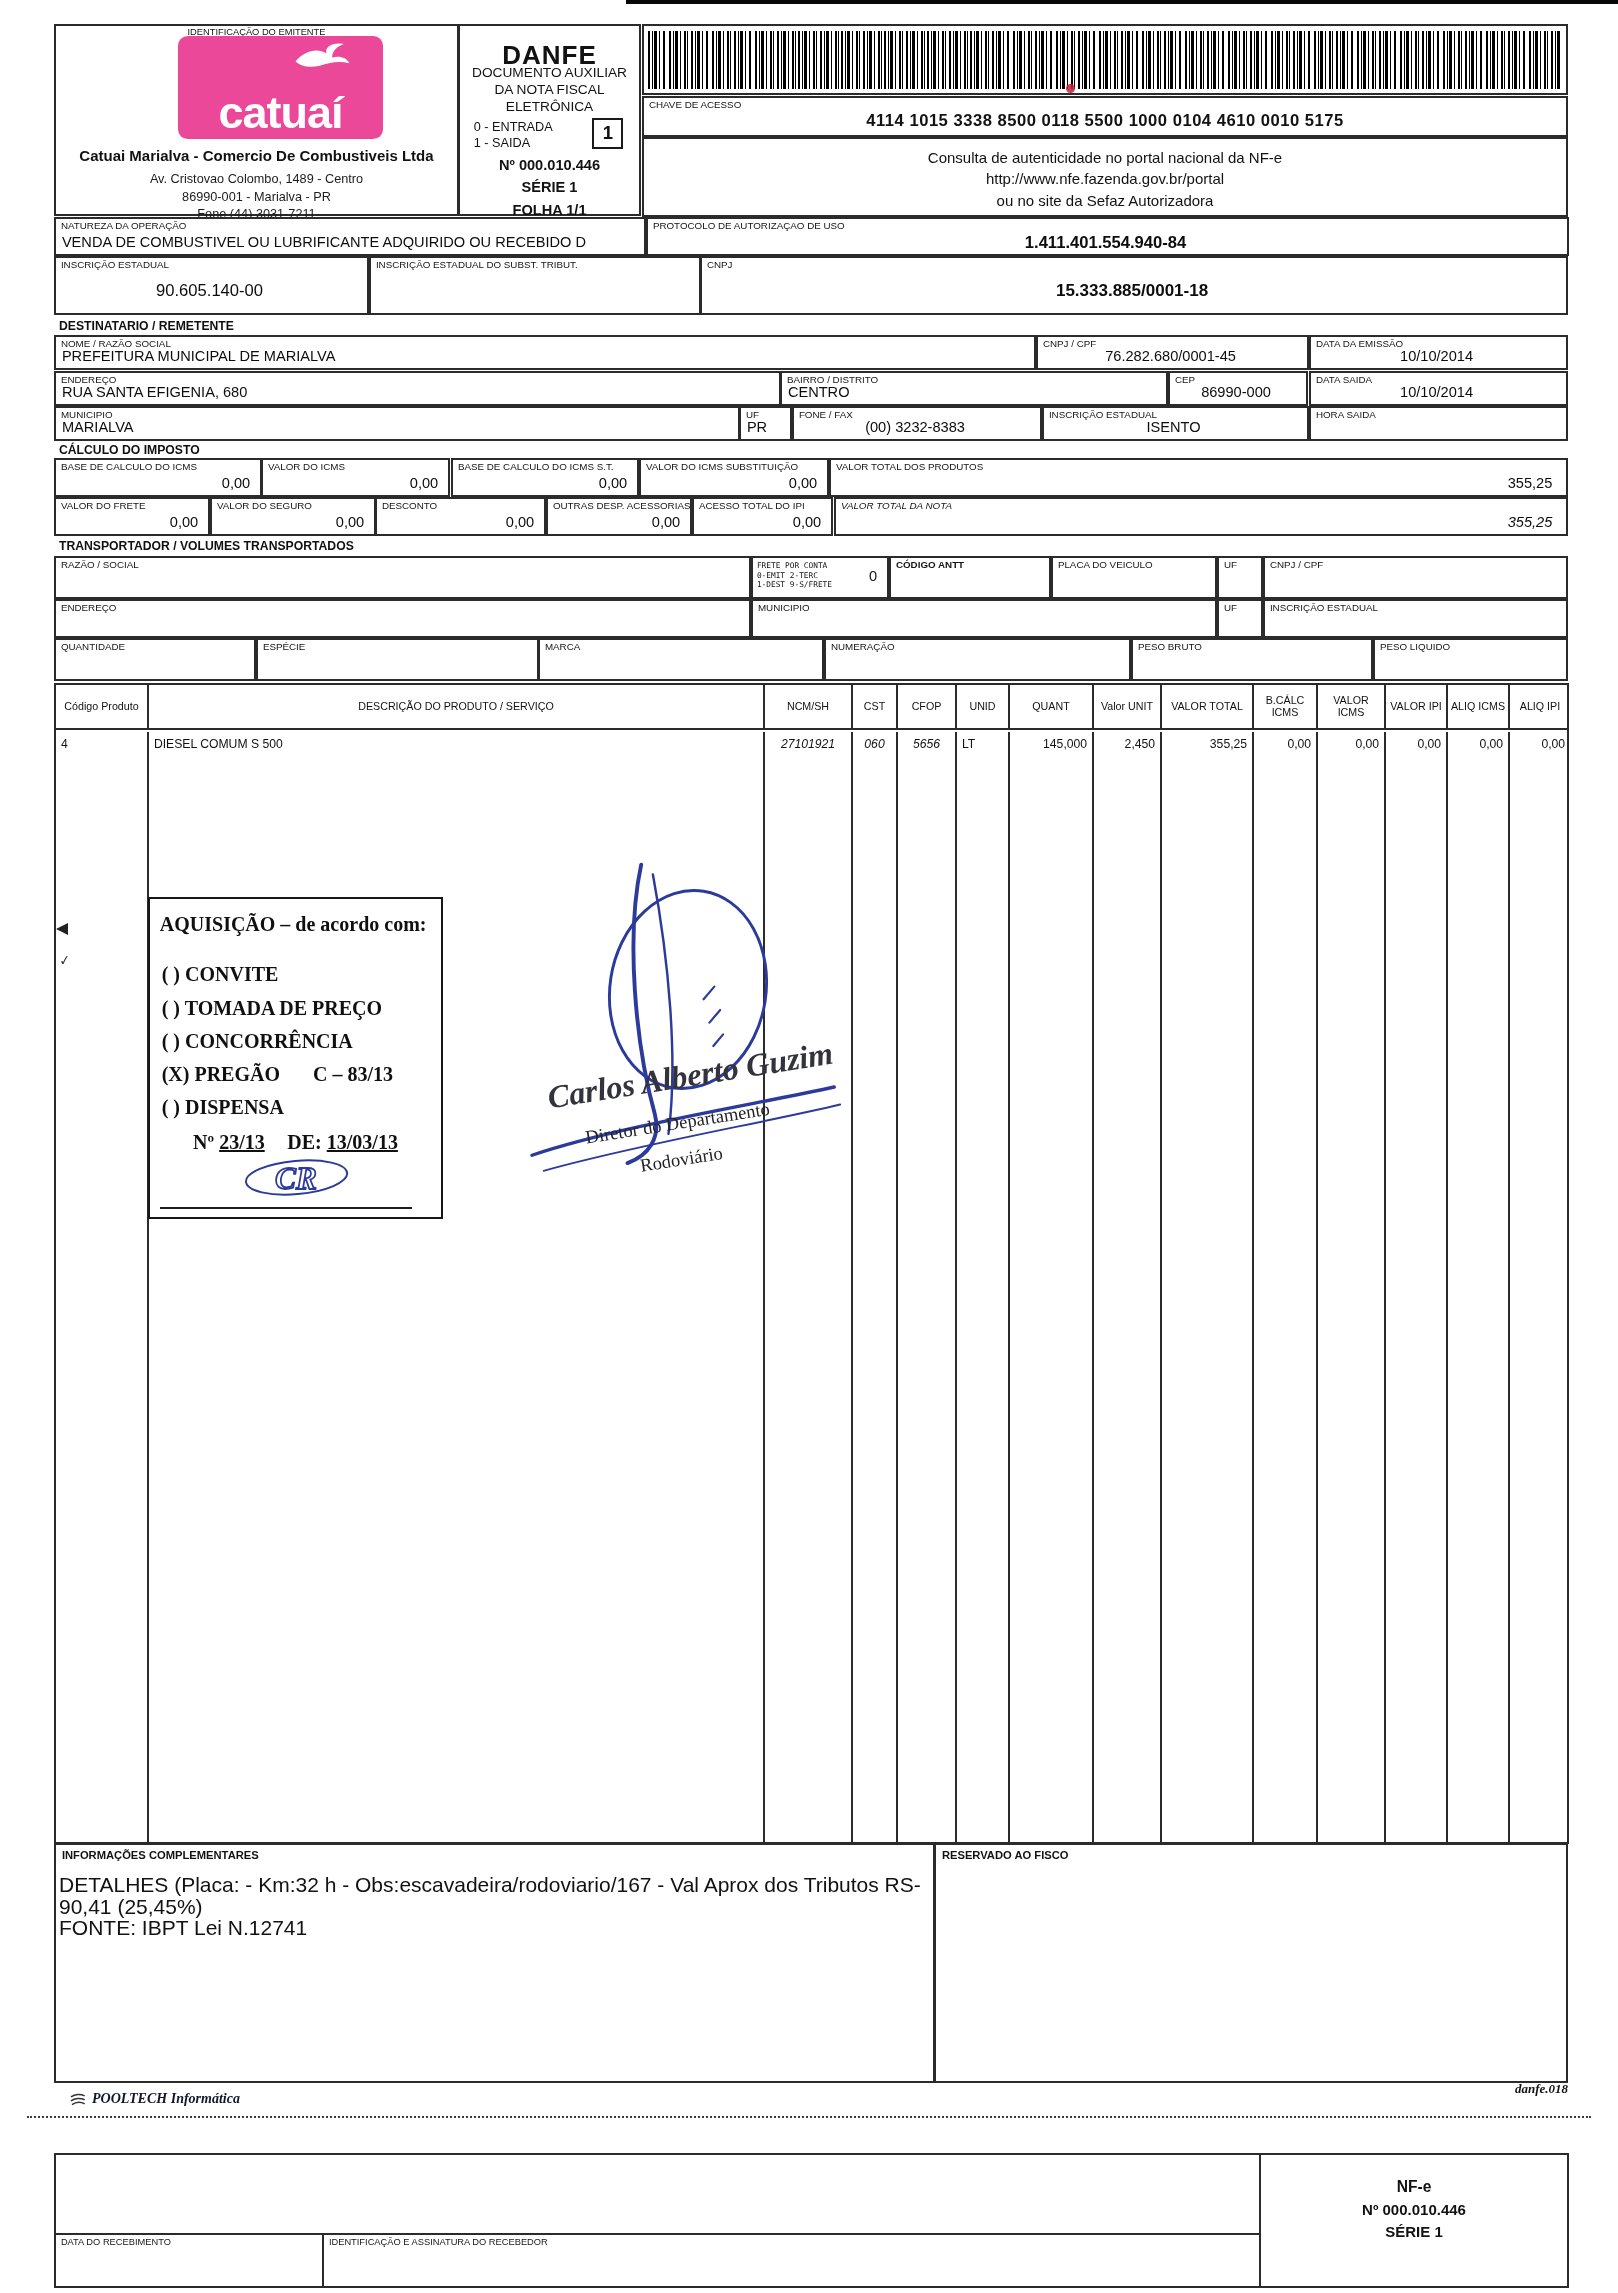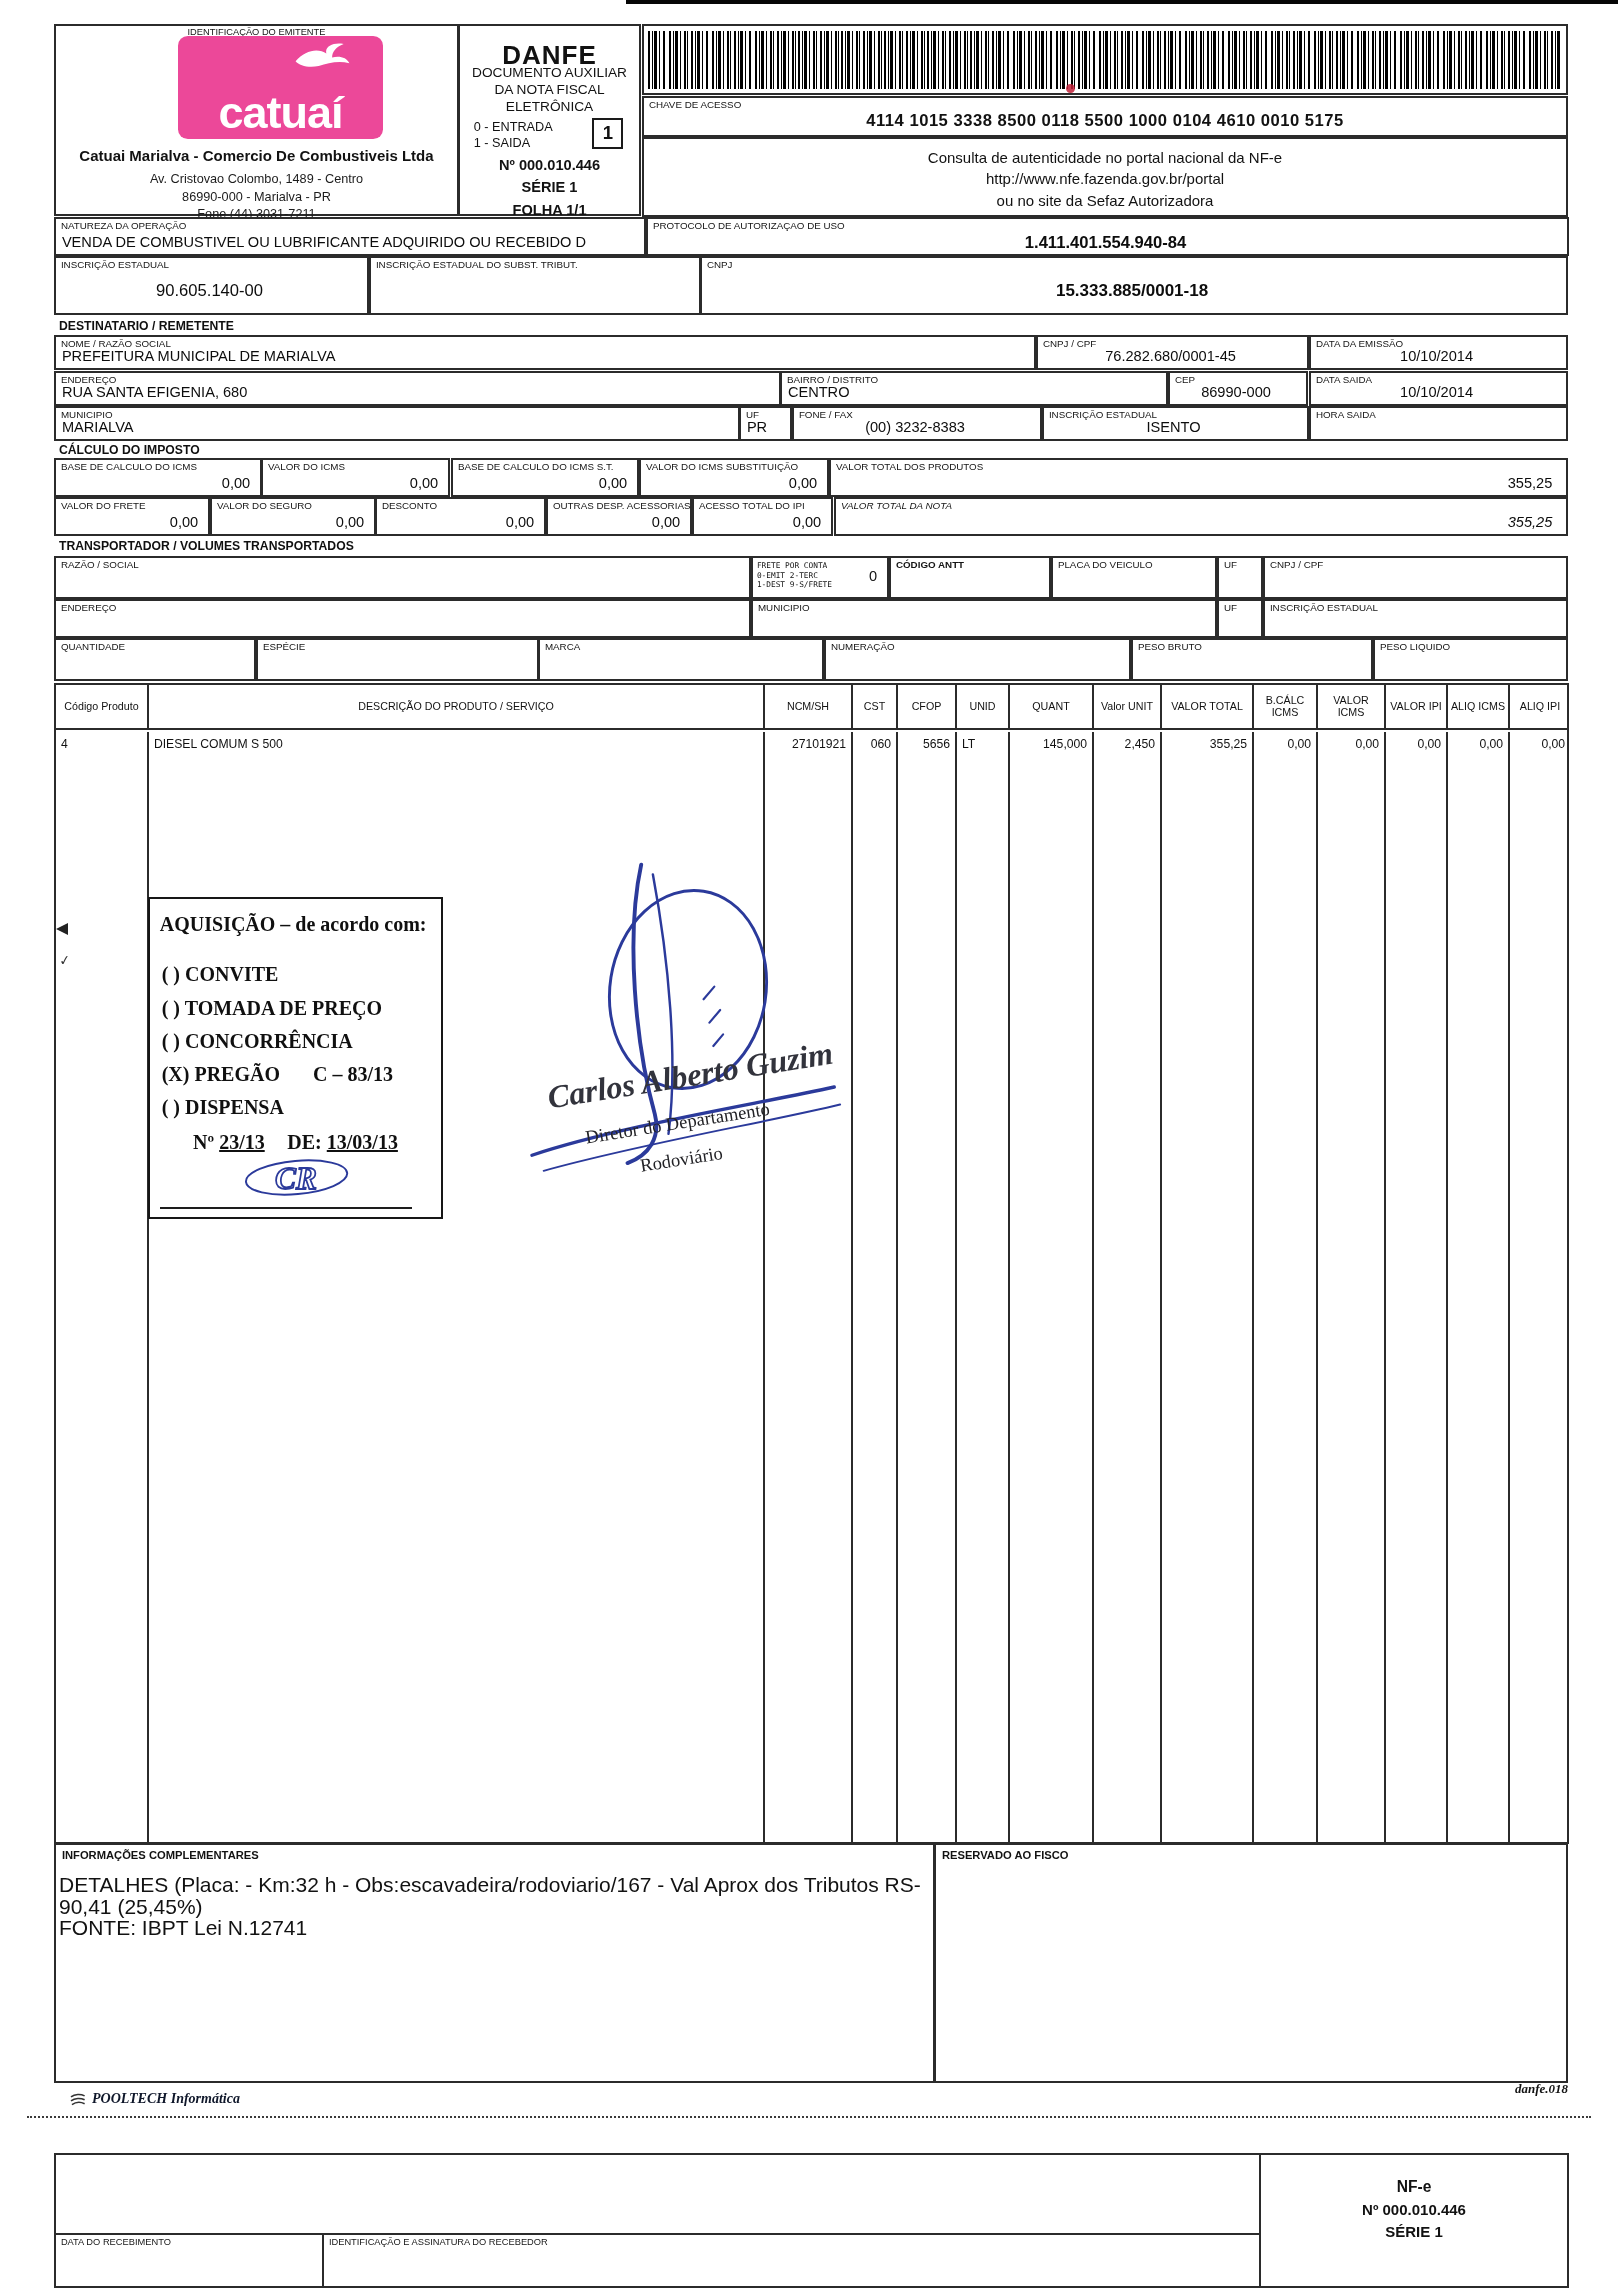--- a/index.html
+++ b/index.html
@@ -39,21 +39,21 @@
   .ptable { position:absolute; left:54px; top:683px; width:1515px; height:1161px;
             border:2px solid #2b2b2b; background:#fff; overflow:hidden; }
   .phead { display:flex; height:45px; border-bottom:2px solid #2b2b2b; }
   .th { flex:0 0 auto; border-right:2px solid #2b2b2b; display:flex; align-items:center;
         justify-content:center; text-align:center; font-size:10.7px; line-height:11.7px;
         padding:1px 2px; }
   .th:last-child { border-right:none; }
   .pbody { position:absolute; left:0; top:47px; right:0; bottom:0; display:flex; }
   .tc { flex:0 0 auto; border-right:2px solid #2b2b2b; font-size:12.2px; padding:4.9px 4.9px 0 4.9px; }
   .tc:last-child { border-right:none; }
-  .tr { text-align:right; } .tm { text-align:right; }
+  .tr { text-align:right; } .tm { text-align:center;font-style:italic; }
 
   
   .stamp { position:absolute; left:148px; top:897px; width:295px; height:322px;
            border:2.9px solid #161616; background:#fff; z-index:3;
            font-family:"Liberation Serif", serif; font-weight:700; color:#101010; }
   .stamp-title { position:absolute; top:13.7px; left:9.8px; font-size:20px; white-space:nowrap; }
   .stamp-opt { position:absolute; left:11.7px; font-size:20px; white-space:nowrap; }
   .stamp-ref { margin-left:33px; }
   .stamp-num { position:absolute; top:232px; left:0; right:0; text-align:center; font-size:20px; }
   .u { text-decoration:underline; }
@@ -84,21 +84,21 @@
   <div class="f" style="left:54px;top:24.4px;width:405px;height:192px;">
     <div style="position:absolute;top:1px;left:0;right:0;text-align:center;font-size:9.3px;">IDENTIFICAÇÃO DO EMITENTE</div>
     <div class="logo">
       <svg width="59" height="25" viewBox="0 0 60 26" style="position:absolute;top:5.9px;left:115px;">
         <path d="M2 20 C12 8 26 6 34 12 C32 4 42 0 52 2 C44 5 40 10 40 16 C48 14 55 16 58 22 C46 19 36 22 26 25 C16 27 6 25 2 20 Z" fill="#ffffff"></path>
       </svg>
       <div class="logo-text">catuaí</div>
     </div>
     <div class="em-name">Catuai Marialva - Comercio De Combustiveis Ltda</div>
     <div class="em-addr" style="top:146px;">Av. Cristovao Colombo, 1489 - Centro</div>
-    <div class="em-addr" style="top:164px;">86990-000 - Marialva - PR</div>
+    <div class="em-addr" style="top:164px;">86990-001 - Marialva - PR</div>
     <div class="em-addr" style="top:181px;">Fone (44) 3031-7211</div>
   </div>
 
   <div class="f" style="left:458px;top:24.4px;width:183px;height:192px;">
     <div style="position:absolute;top:5.9px;left:0;right:0;text-align:center;font-size:26px;font-weight:700;letter-spacing:1px;margin-top:8px;">DANFE</div>
     <div style="position:absolute;top:39px;left:7.8px;right:7.8px;text-align:center;font-size:13.7px;line-height:16.6px;">DOCUMENTO AUXILIAR DA NOTA FISCAL ELETRÔNICA</div>
     <div style="position:absolute;top:94px;left:13.7px;font-size:12.7px;">0 - ENTRADA</div>
     <div style="position:absolute;top:110px;left:13.7px;font-size:12.7px;">1 - SAIDA</div>
     <div style="position:absolute;top:92px;right:15.6px;width:31px;height:31px;border:2.9px solid #1a1a1a;text-align:center;font-size:18.5px;font-weight:700;line-height:26px;">1</div>
     <div style="position:absolute;top:131px;left:0;right:0;text-align:center;font-size:14.6px;font-weight:700;">Nº 000.010.446</div>

